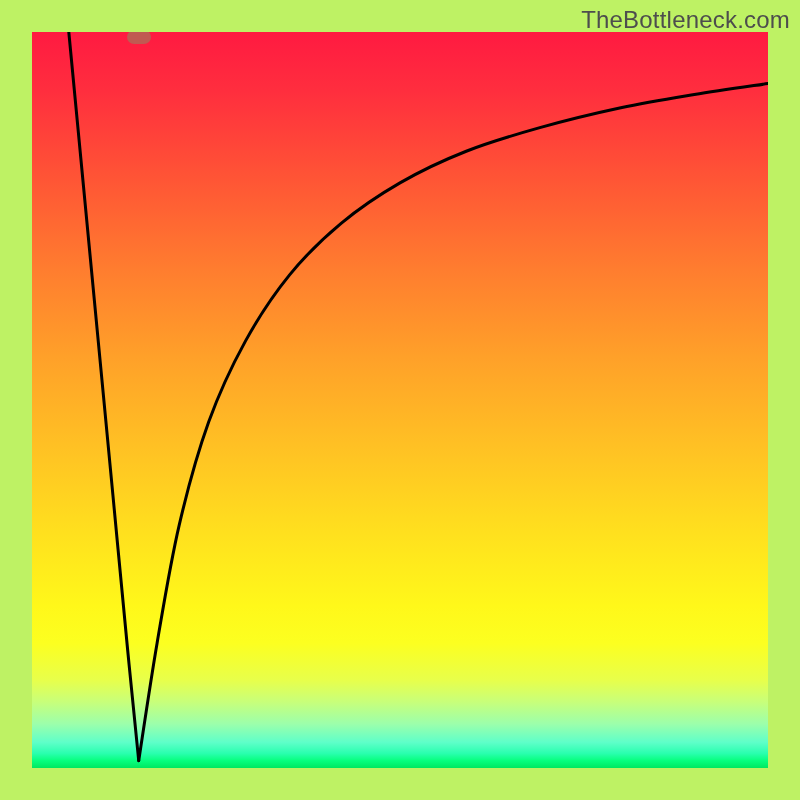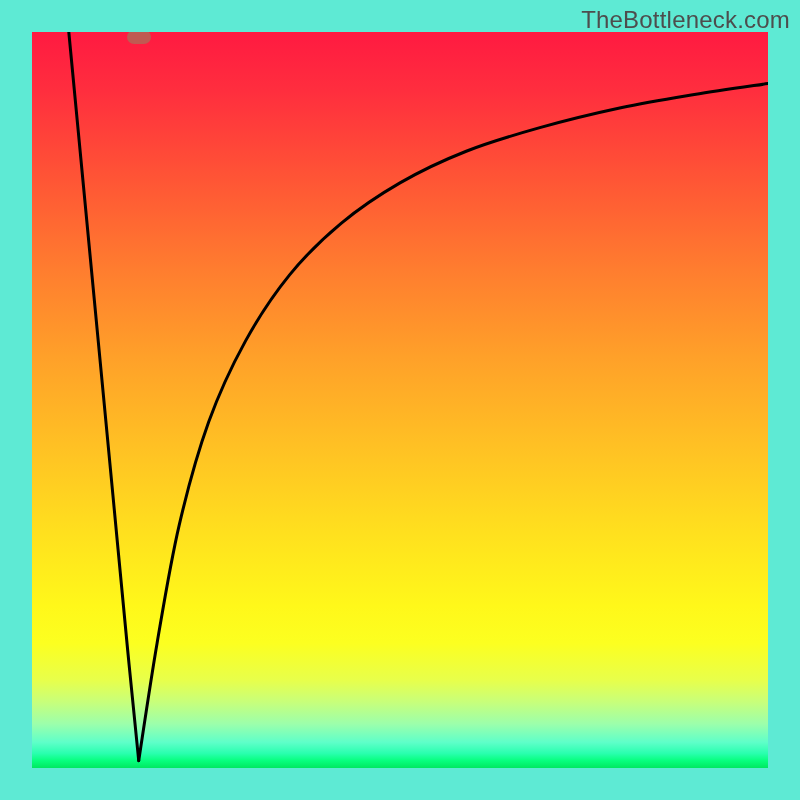--- a/index.html
+++ b/index.html
@@ -7,21 +7,21 @@
     padding: 0;
     width: 800px;
     height: 800px;
     overflow: hidden;
     background: #000;
     font-family: Arial, Helvetica, sans-serif;
   }
   .frame {
     position: absolute;
     inset: 0;
-    background: #5eead4;
+    background: #bef264;
     padding-left: 36px;
   }
   .plot {
     position: absolute;
     left: 32px;
     top: 32px;
     width: 736px;
     height: 736px;
     overflow: hidden;
   }

